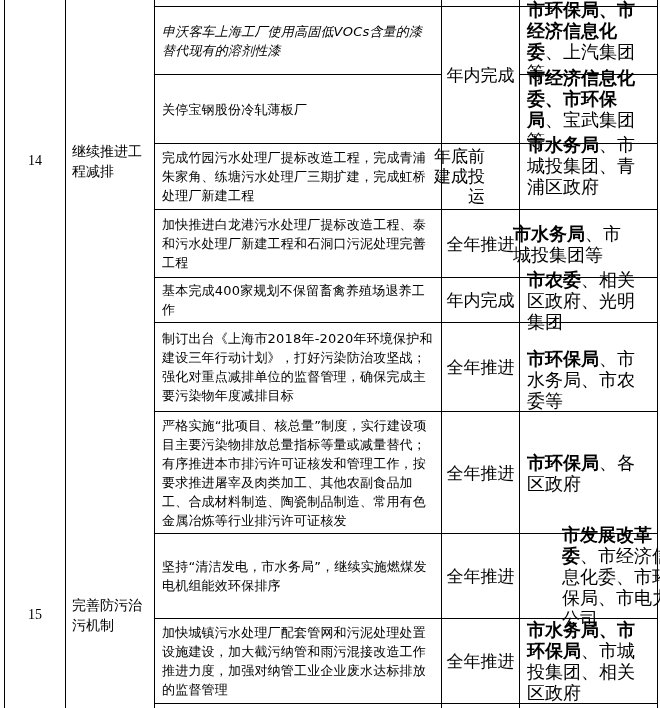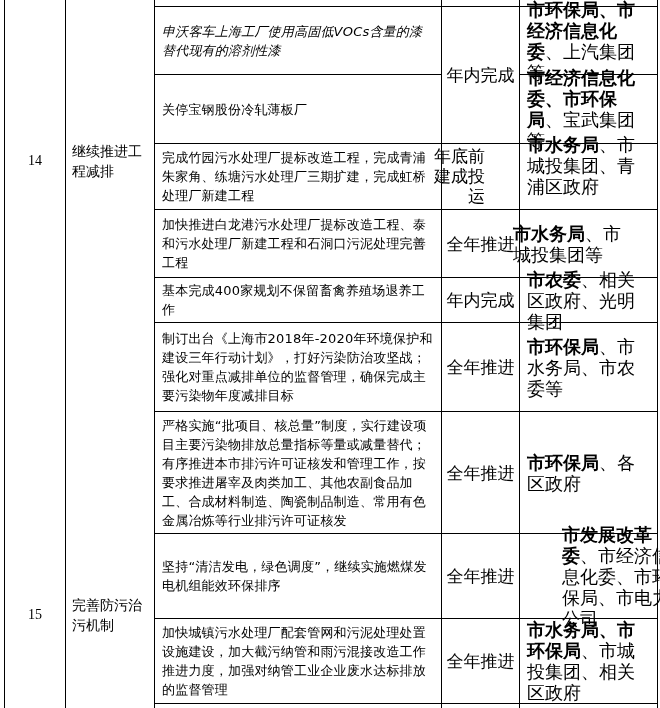--- a/index.html
+++ b/index.html
@@ -69,31 +69,31 @@
   </div>
 
   <div class="cell task" style="left:155px;top:278px;width:286px;height:44px;">基本完成400家规划不保留畜禽养殖场退养工作</div>
   <div class="cell time" style="left:442px;top:278px;width:77px;height:44px;">年内完成</div>
   <div class="cell resp" style="left:520px;top:278px;width:137px;height:44px;">
     <span><b>市农委</b><span>、相关区政府、光明集团</span></span>
   </div>
 
   <div class="cell task" style="left:155px;top:323px;width:286px;height:88px;">制订出台《上海市2018年-2020年环境保护和建设三年行动计划》，打好污染防治攻坚战；强化对重点减排单位的监督管理，确保完成主要污染物年度减排目标</div>
   <div class="cell time" style="left:442px;top:323px;width:77px;height:88px;">全年推进</div>
-  <div class="cell resp" style="left:520px;top:323px;width:137px;height:88px;">
+  <div class="cell resp" style="left:520px;top:323px;width:137px;height:88px;align-items:flex-end;">
     <span><b>市环保局</b><span>、市水务局、市农委等</span></span>
   </div>
 
   <div class="cell task" style="left:155px;top:412px;width:286px;height:121px;">严格实施“批项目、核总量”制度，实行建设项目主要污染物排放总量指标等量或减量替代；有序推进本市排污许可证核发和管理工作，按要求推进屠宰及肉类加工、其他农副食品加工、合成材料制造、陶瓷制品制造、常用有色金属冶炼等行业排污许可证核发</div>
   <div class="cell time" style="left:442px;top:412px;width:77px;height:121px;">全年推进</div>
   <div class="cell resp" style="left:520px;top:412px;width:137px;height:121px;">
     <span><b>市环保局</b><span>、各区政府</span></span>
   </div>
 
-  <div class="cell task" style="left:155px;top:534px;width:286px;height:84px;">坚持“清洁发电，绿色调度”，继续实施燃煤发电机组能效环保排序</div>
+  <div class="cell task" style="left:155px;top:534px;width:286px;height:84px;">坚持“清洁发电，市水务局”，继续实施燃煤发电机组能效环保排序</div>
   <div class="cell time" style="left:442px;top:534px;width:77px;height:84px;">全年推进</div>
   <div class="cell resp" style="left:520px;top:534px;width:137px;height:84px;margin-left:35px;">
     <span><b>市发展改革委</b><span>、市经济信息化委、市环保局、市电力公司</span></span>
   </div>
 
   <div class="cell task" style="left:155px;top:619px;width:286px;height:84px;">加快城镇污水处理厂配套管网和污泥处理处置设施建设，加大截污纳管和雨污混接改造工作推进力度，加强对纳管工业企业废水达标排放的监督管理</div>
   <div class="cell time" style="left:442px;top:619px;width:77px;height:84px;">全年推进</div>
   <div class="cell resp" style="left:520px;top:619px;width:137px;height:84px;">
     <span><b>市水务局、市环保局</b><span>、市城投集团、相关区政府</span></span>
   </div>

